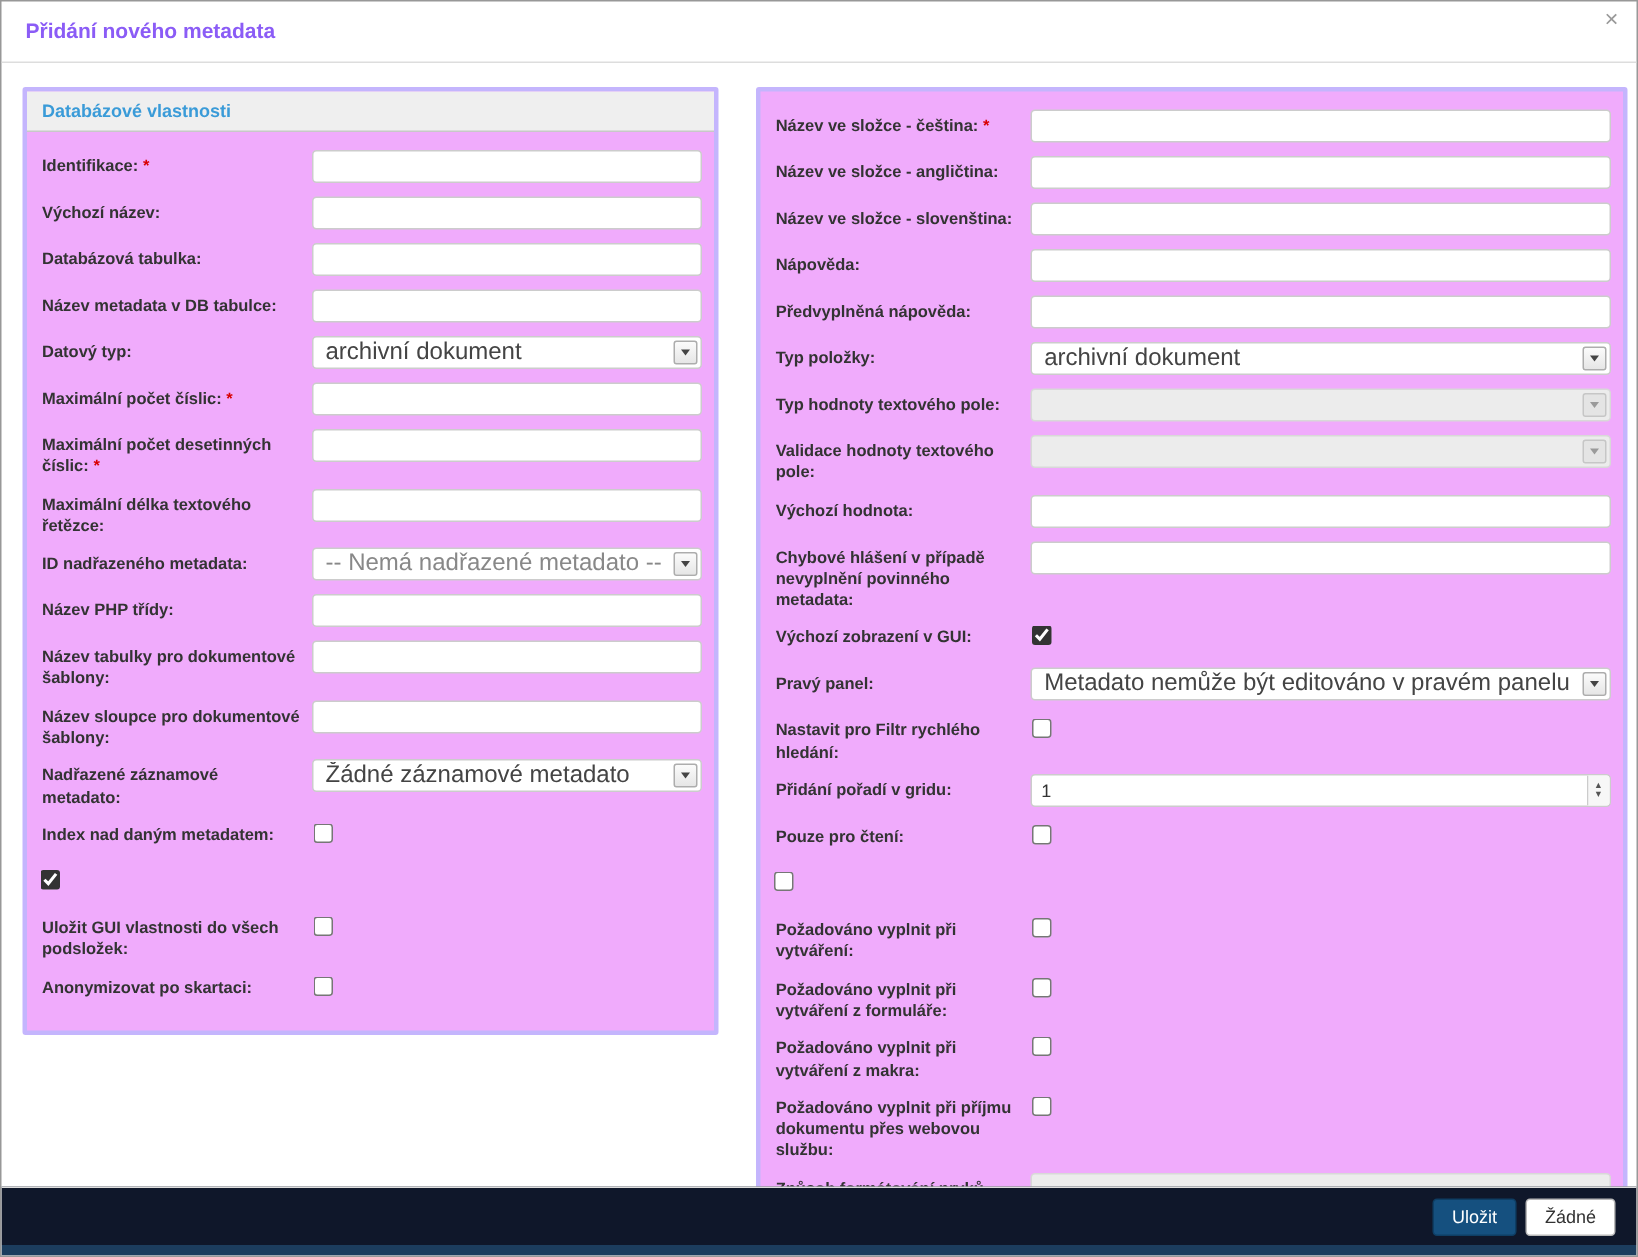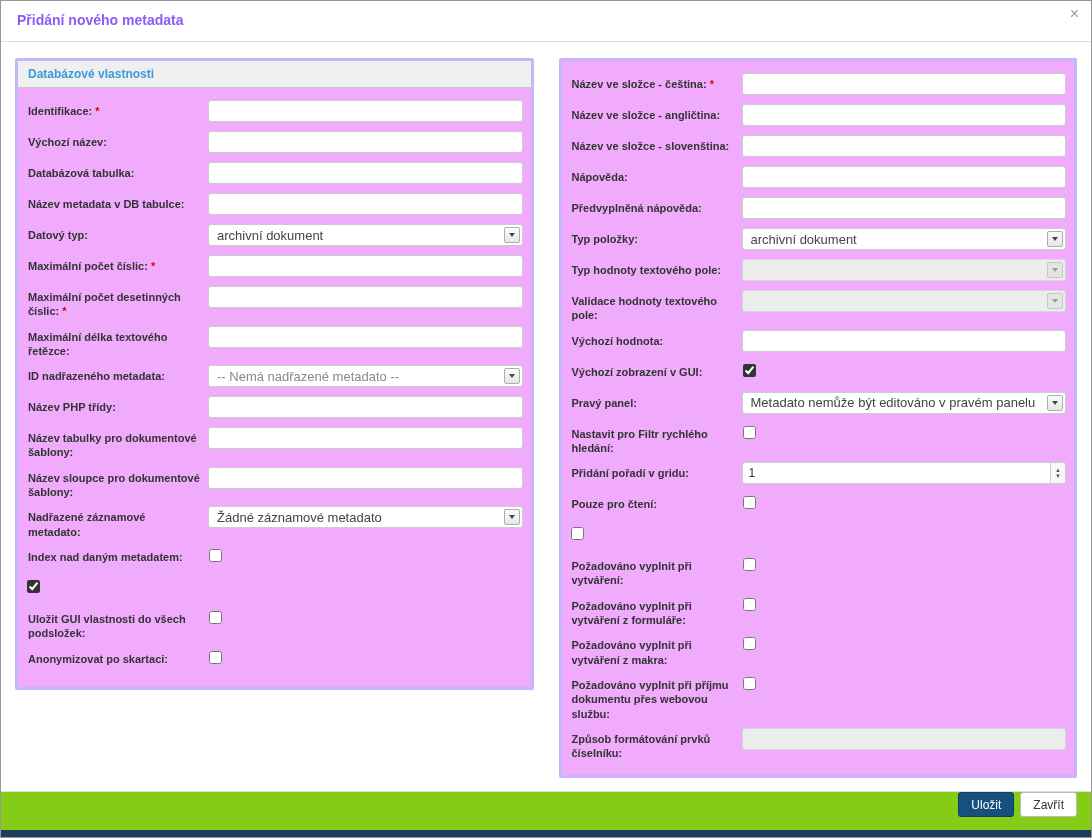--- a/index.html
+++ b/index.html
@@ -14,33 +14,33 @@
   .panel-title{background:#efefef;border-bottom:1px solid #c8c8c8;color:#3a9bd8;font-weight:bold;font-size:12px;padding:6px 10px}
   .panel-body{padding:12px 8px 8px}
   .field-row{display:flex;margin-bottom:7px;min-height:24px}
   .field-label{flex:0 0 182px;padding:4px 8px 0 2px;font-size:11px;font-weight:bold;color:#333;line-height:1.3}
   .panel-right .field-label{flex:0 0 172px}
   .field-control{flex:1;min-width:0}
   .req{color:#d80000;font-weight:bold}
   .txt{width:100%;height:22px;border:1px solid #ccc;border-radius:3px;padding:2px 6px;font-size:12px;color:#333;font-family:inherit;background:#fff;outline:none}
   .txt.dis,.txt:disabled{background:#ececec;border-color:#d8d8d8}
   .sel{height:22px;border:1px solid #ccc;border-radius:3px;background:#fff;display:flex;align-items:center;cursor:pointer}
-  .sel-value{flex:1;padding:0 8px;font-size:13px;color:#444;white-space:nowrap;overflow:hidden}
+  .sel-value{flex:1;padding:0 8px;font-size:16px;color:#444;white-space:nowrap;overflow:hidden}
   .sel-value.muted{color:#888}
   .sel-btn{flex:0 0 16px;width:16px;height:16px;margin-right:2px;border:1px solid #adadad;border-radius:2px;background:linear-gradient(#fbfbfb,#e6e6e6);display:flex;align-items:center;justify-content:center}
   .caret{width:0;height:0;border-left:3px solid transparent;border-right:3px solid transparent;border-top:4px solid #444}
   .sel.dis{background:#ececec;border-color:#d8d8d8;cursor:default}
   .sel.dis .sel-btn{background:#e4e4e4;border-color:#c6c6c6}
   .sel.dis .caret{border-top-color:#9a9a9a}
   .cb{width:13px;height:13px;margin:3px 0 0 1px;accent-color:#333}
   .numwrap{position:relative}
   .numwrap .num{padding-right:20px}
   .spin{position:absolute;right:1px;top:1px;bottom:1px;width:15px;border-left:1px solid #ccc;display:flex;flex-direction:column;align-items:center;justify-content:center;background:#f7f7f7;border-radius:0 2px 2px 0}
   .spin-a{font-size:7px;line-height:6px;color:#555;cursor:pointer;user-select:none}
-  .modal-footer{position:absolute;left:0;right:0;bottom:7px;height:39px;border-top:1px solid #ddd;background:#84cc16;display:flex;justify-content:flex-end;gap:6px;padding:0 14px}
+  .modal-footer{position:absolute;left:0;right:0;bottom:7px;height:39px;border-top:1px solid #ddd;background:#0f172a;display:flex;align-items:center;justify-content:flex-end;gap:6px;padding:0 14px}
   .btn{height:25px;padding:0 12px;font-size:12px;font-family:inherit;border-radius:3px;cursor:pointer}
   .btn-primary{background:#15507f;border:1px solid #0e3e64;color:#fff}
   .btn-default{background:#fff;border:1px solid #b9b9b9;color:#333}
   .bottom-bar{position:absolute;left:0;right:0;bottom:0;height:7px;background:#1c3d5e}
 </style>
 </head>
 <body>
 
 <div class="screen">
 
@@ -197,20 +197,24 @@
                   <span class="caret"></span>
                 </span>
               </div>
             </div>
           </div>
           <div class="field-row">
             <label class="field-label"><span>Výchozí hodnota:</span></label>
             <div class="field-control"><input class="txt" type="text" value="" style=""></div>
           </div>
           <div class="field-row">
+            <label class="field-label"><span>Chybové hlášení v případě nevyplnění povinného metadata:</span></label>
+            <div class="field-control"><input class="txt" type="text" value="" style=""></div>
+          </div>
+          <div class="field-row">
             <label class="field-label"><span>Výchozí zobrazení v GUI:</span></label>
             <div class="field-control"><input class="cb" type="checkbox" checked="" style=""></div>
           </div>
           <div class="field-row">
             <label class="field-label"><span>Pravý panel:</span></label>
             <div class="field-control">
               <div class="sel">
                 <span class="sel-value">Metadato nemůže být editováno v pravém panelu</span>
                 <span class="sel-btn">
                   <span class="caret"></span>
@@ -257,17 +261,17 @@
           <div class="field-row">
             <label class="field-label"><span>Způsob formátování prvků číselníku:</span></label>
             <div class="field-control"><input class="txt dis" type="text" disabled="" value="" style=""></div>
           </div>
         </div>
     </section>
   </div>
 
   <div class="modal-footer">
     <button class="btn btn-primary">Uložit</button>
-    <button class="btn btn-default">Zavřít</button>
+    <button class="btn btn-default">Žádné</button>
   </div>
 
   <div class="bottom-bar"></div>
 </div>
 
 </body></html>

